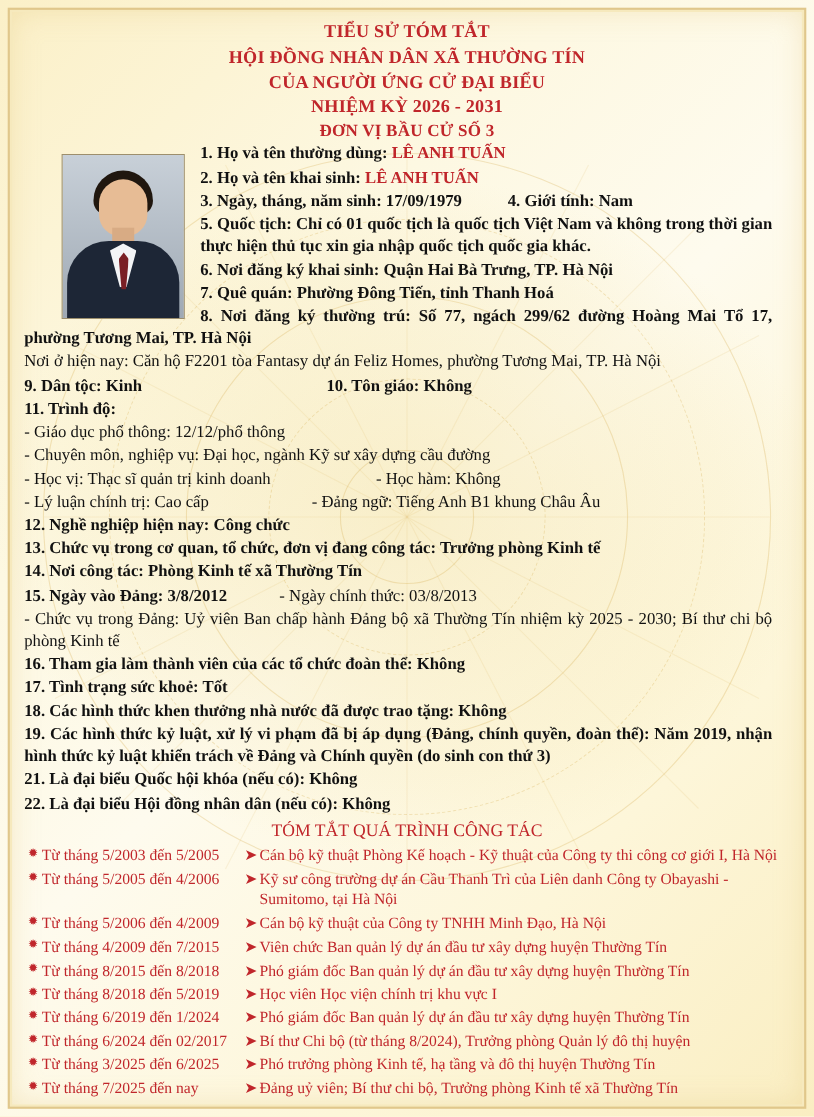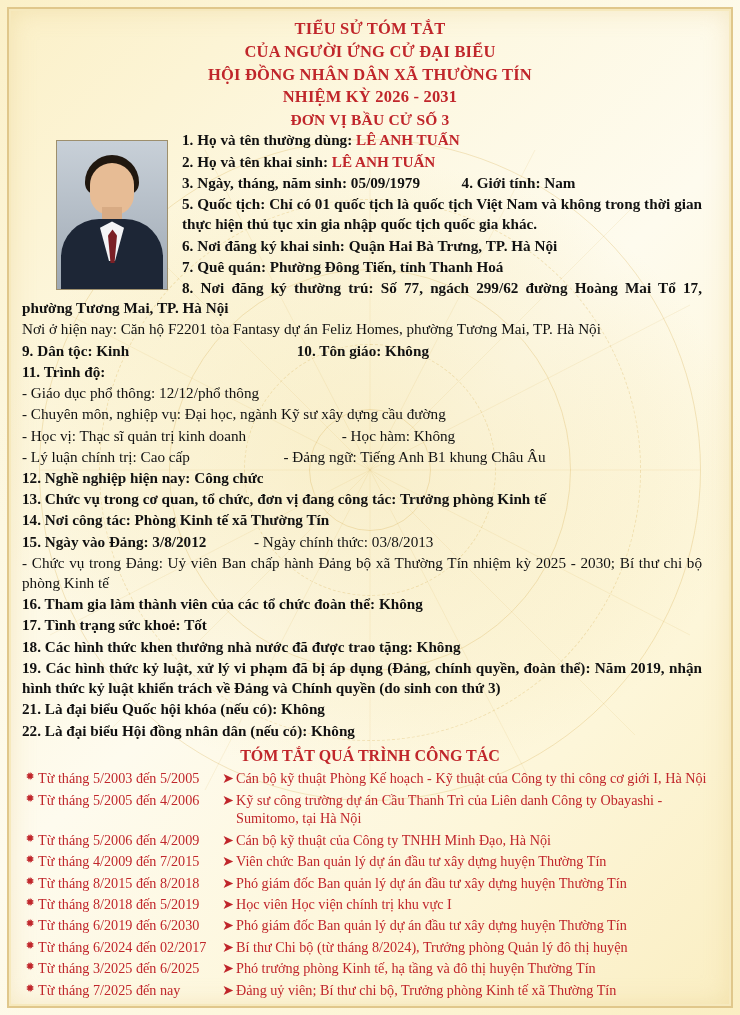--- a/index.html
+++ b/index.html
@@ -110,21 +110,21 @@
     text-align: justify;
   }
   .main-text p { margin: 0 16px 1px 0; }
   .b { font-weight: bold; }
   .red { color: #c0262b; font-weight: bold; }
   .clearfix::after { content:""; display:block; clear:both; }
   
   .sectitle {
     text-align: center;
     color: #c0262b;
-    font-weight: bold;
+    font-weight: normal;
     font-size: 16px;
     margin: 6px 0 3px 0;
   }
   table.work {
     width: 100%;
     border-collapse: collapse;
     font-size: 14.2px;
     color: #c0262b;
   }
   table.work td {
@@ -158,22 +158,22 @@
       <line x1="515" y1="30" x2="185" y2="670"></line>
       <line x1="30" y1="185" x2="670" y2="515"></line>
       <line x1="30" y1="515" x2="670" y2="185"></line>
     </g>
   </svg>
 
   <div class="content">
 
     <div class="header">
       <div>TIỂU SỬ TÓM TẮT</div>
+      <div>HỘI ĐỒNG NHÂN DÂN XÃ THƯỜNG TÍN</div>
       <div>CỦA NGƯỜI ỨNG CỬ ĐẠI BIỂU</div>
-      <div>HỘI ĐỒNG NHÂN DÂN XÃ THƯỜNG TÍN</div>
       <div>NHIỆM KỲ 2026 - 2031</div>
       <div class="unit">ĐƠN VỊ BẦU CỬ SỐ 3</div>
     </div>
 
     <div class="clearfix">
       <div class="photo">
         <div class="bg"></div>
         <div class="hair"></div>
         <div class="face"></div>
         <div class="neck"></div>
@@ -185,21 +185,21 @@
       <div class="main-text">
         <p>
           <span class="b">1. Họ và tên thường dùng:</span>
           <span class="red">LÊ ANH TUẤN</span>
         </p>
         <p>
           <span class="b">2. Họ và tên khai sinh:</span>
           <span class="red">LÊ ANH TUẤN</span>
         </p>
         <p>
-          <span class="b">3. Ngày, tháng, năm sinh: 05/09/1979</span>
+          <span class="b">3. Ngày, tháng, năm sinh: 17/09/1979</span>
           <span style="display:inline-block;width:34px"></span>
           <span class="b">4. Giới tính: Nam</span>
         </p>
         <p><span class="b">5. Quốc tịch: Chỉ có 01 quốc tịch là quốc tịch Việt Nam và không trong thời gian thực hiện thủ tục xin gia nhập quốc tịch quốc gia khác.</span></p>
         <p><span class="b">6. Nơi đăng ký khai sinh: Quận Hai Bà Trưng, TP. Hà Nội</span></p>
         <p><span class="b">7. Quê quán: Phường Đông Tiến, tỉnh Thanh Hoá</span></p>
         <p><span class="b">8. Nơi đăng ký thường trú: Số 77, ngách 299/62 đường Hoàng Mai Tổ 17, phường Tương Mai, TP. Hà Nội</span></p>
         <p>Nơi ở hiện nay: Căn hộ F2201 tòa Fantasy dự án Feliz Homes, phường Tương Mai, TP. Hà Nội</p>
       </div>
     </div>
@@ -274,21 +274,21 @@
           <td class="desc">Phó giám đốc Ban quản lý dự án đầu tư xây dựng huyện Thường Tín</td>
         </tr>
         <tr>
           <td class="star">✹</td>
           <td class="period">Từ tháng 8/2018 đến 5/2019</td>
           <td class="arrow">➤</td>
           <td class="desc">Học viên Học viện chính trị khu vực I</td>
         </tr>
         <tr>
           <td class="star">✹</td>
-          <td class="period">Từ tháng 6/2019 đến 6/2030</td>
+          <td class="period">Từ tháng 6/2019 đến 1/2024</td>
           <td class="arrow">➤</td>
           <td class="desc">Phó giám đốc Ban quản lý dự án đầu tư xây dựng huyện Thường Tín</td>
         </tr>
         <tr>
           <td class="star">✹</td>
           <td class="period">Từ tháng 6/2024 đến 02/2017</td>
           <td class="arrow">➤</td>
           <td class="desc">Bí thư Chi bộ (từ tháng 8/2024), Trưởng phòng Quản lý đô thị huyện</td>
         </tr>
         <tr>

